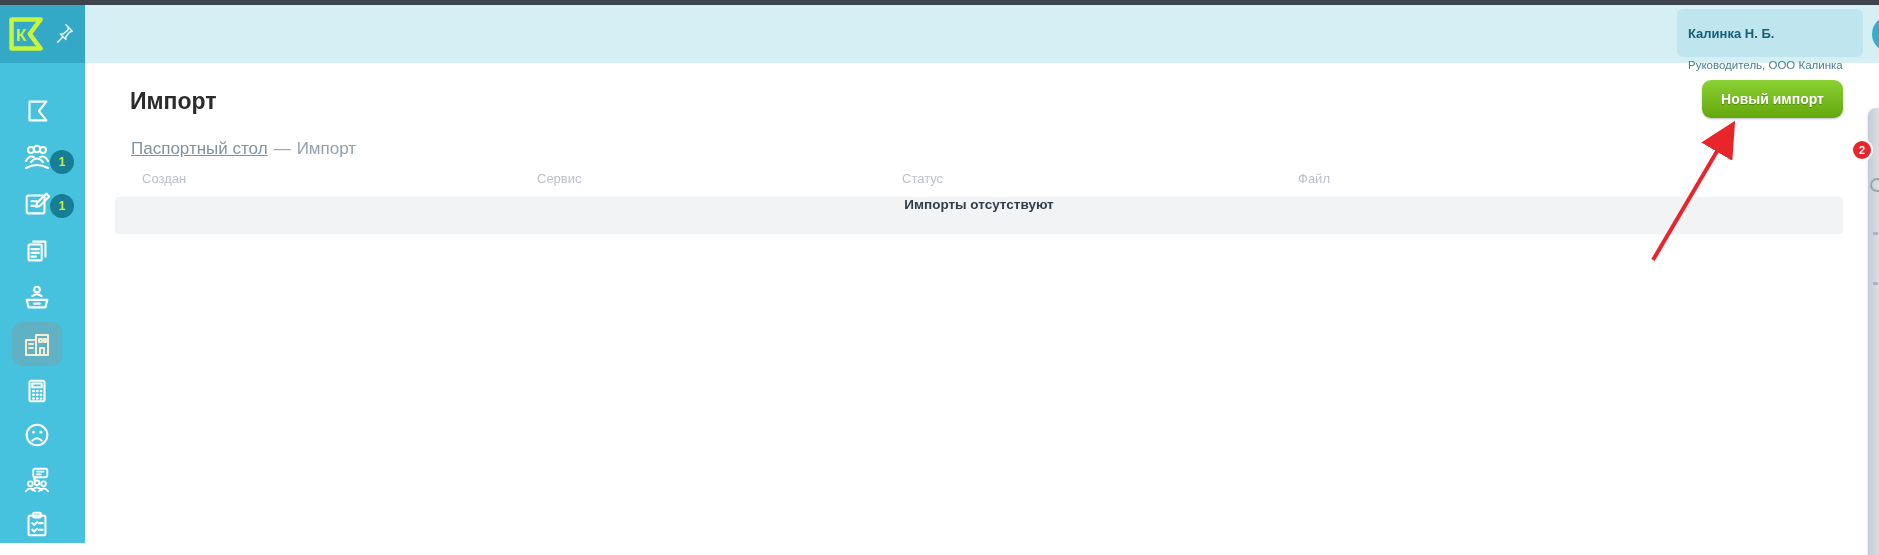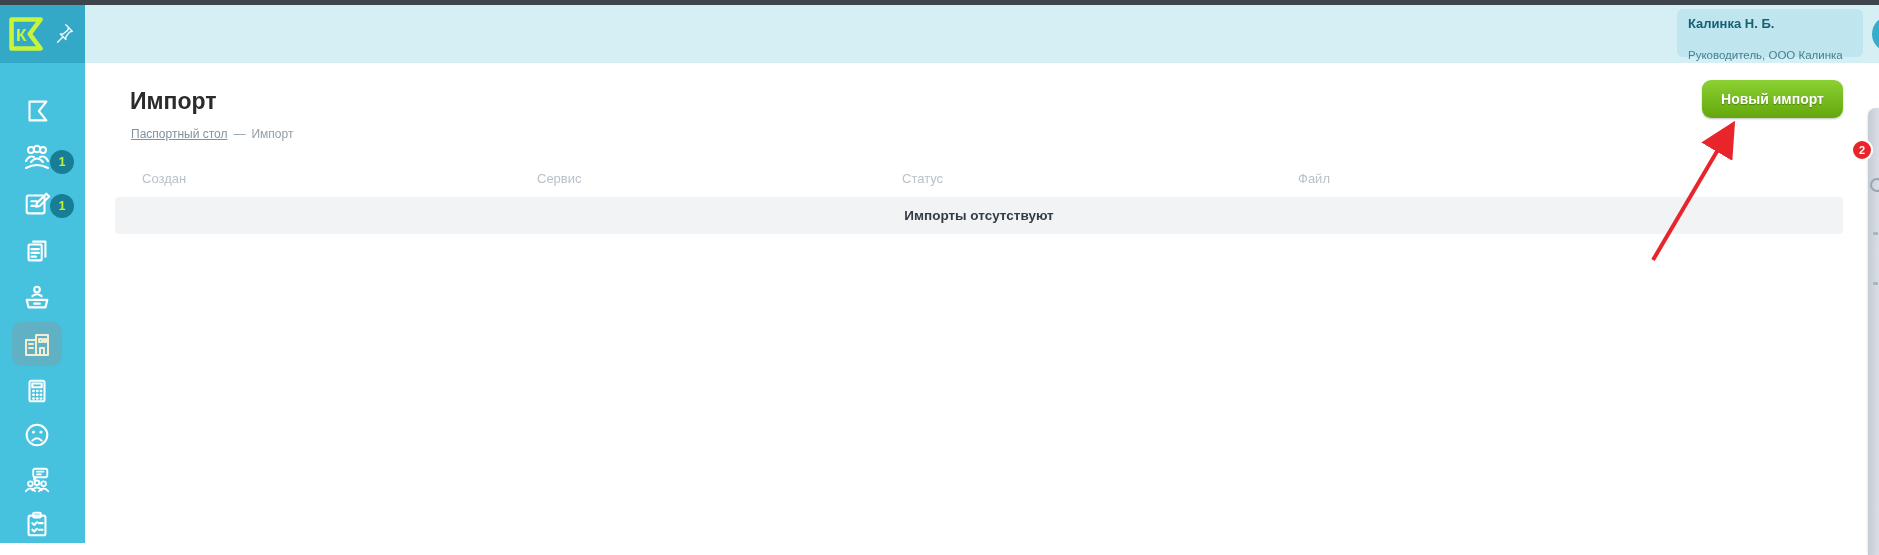--- a/index.html
+++ b/index.html
@@ -25,45 +25,45 @@
     background:#177e95; color:#c6f23c; font-size:12px; font-weight:bold;
     display:flex; align-items:center; justify-content:center; }
 
   
   .topbar { position:absolute; left:85px; top:5px; width:1794px; height:58px; background:#d6eff4;
     display:flex; align-items:center; }
   .nav { display:flex; align-items:center; gap:24px; padding-left:46px; }
   .nav-item { font-size:14px; color:#1c6070; white-space:nowrap; cursor:pointer; }
   .nav-item.active { background:#b9e3ee; font-weight:bold; padding:9px 14px; border-radius:8px; }
   .user-chip { position:absolute; right:16px; top:4px; width:186px; height:48px;
-    background:#bfe6ef; border-radius:6px; padding:7px 11px; cursor:pointer; }
+    background:#bfe6ef; border-radius:6px; padding:17px 11px; cursor:pointer; }
   .user-name { font-size:13px; font-weight:bold; color:#176074; line-height:16px; white-space:nowrap; }
   .user-role { font-size:11.5px; color:#45808f; line-height:15px; white-space:nowrap;margin-top:16px; }
   .avatar-sliver { position:absolute; left:1872px; top:16px; width:36px; height:36px;
     border-radius:50%; background:#36aecb; }
 
   
   .page-title { position:absolute; left:130px; top:88px; font-size:23px; color:#2b2b2b; }
-  .breadcrumb { position:absolute; left:131px; top:127px; font-size:12px; color:#93a0ab; }
+  .breadcrumb { position:absolute; left:131px; top:139px; font-size:17px; color:#93a0ab; }
   .crumb-link { color:#7e93a0; text-decoration:underline; cursor:pointer; }
   .crumb-sep { margin:0 6px; color:#93a0ab; }
 
   
   .btn-new-import { position:absolute; left:1702px; top:80px; width:141px; height:38px;
     border:none; border-radius:9px; cursor:pointer;
     background:linear-gradient(#8bd133, #63a70c);
     color:#ffffff; font-family:"Liberation Sans", sans-serif; font-size:14px; font-weight:bold;
     text-shadow:0 1px 1px rgba(0,0,0,.3); box-shadow:0 1px 2px rgba(0,0,0,.25); }
 
   
   .table-wrap { position:absolute; left:115px; top:165px; width:1728px; }
   .th { position:absolute; top:6px; font-size:13px; color:#b9c1ca; }
   .empty-row { position:absolute; left:0; top:32px; width:1728px; height:37px;
     background:#f1f3f5; border-radius:4px;
-    display:flex; align-items:center; justify-content:center; }
+    display:flex; align-items:flex-start; justify-content:center; }
   .empty-text { font-size:13.5px; font-weight:bold; color:#323d47; }
 
   
   .arrow-svg { position:absolute; left:1640px; top:115px; pointer-events:none; }
 
   
   .right-panel { position:absolute; left:1868px; top:108px; width:11px; height:447px;
     background:linear-gradient(to right,#c3ccd4,#dadfe5); border-top-left-radius:8px;
     box-shadow:-1px 0 2px rgba(0,0,0,.08); cursor:pointer; }
   .edge-frag-circle { position:absolute; left:1870px; top:178px; width:14px; height:14px;

